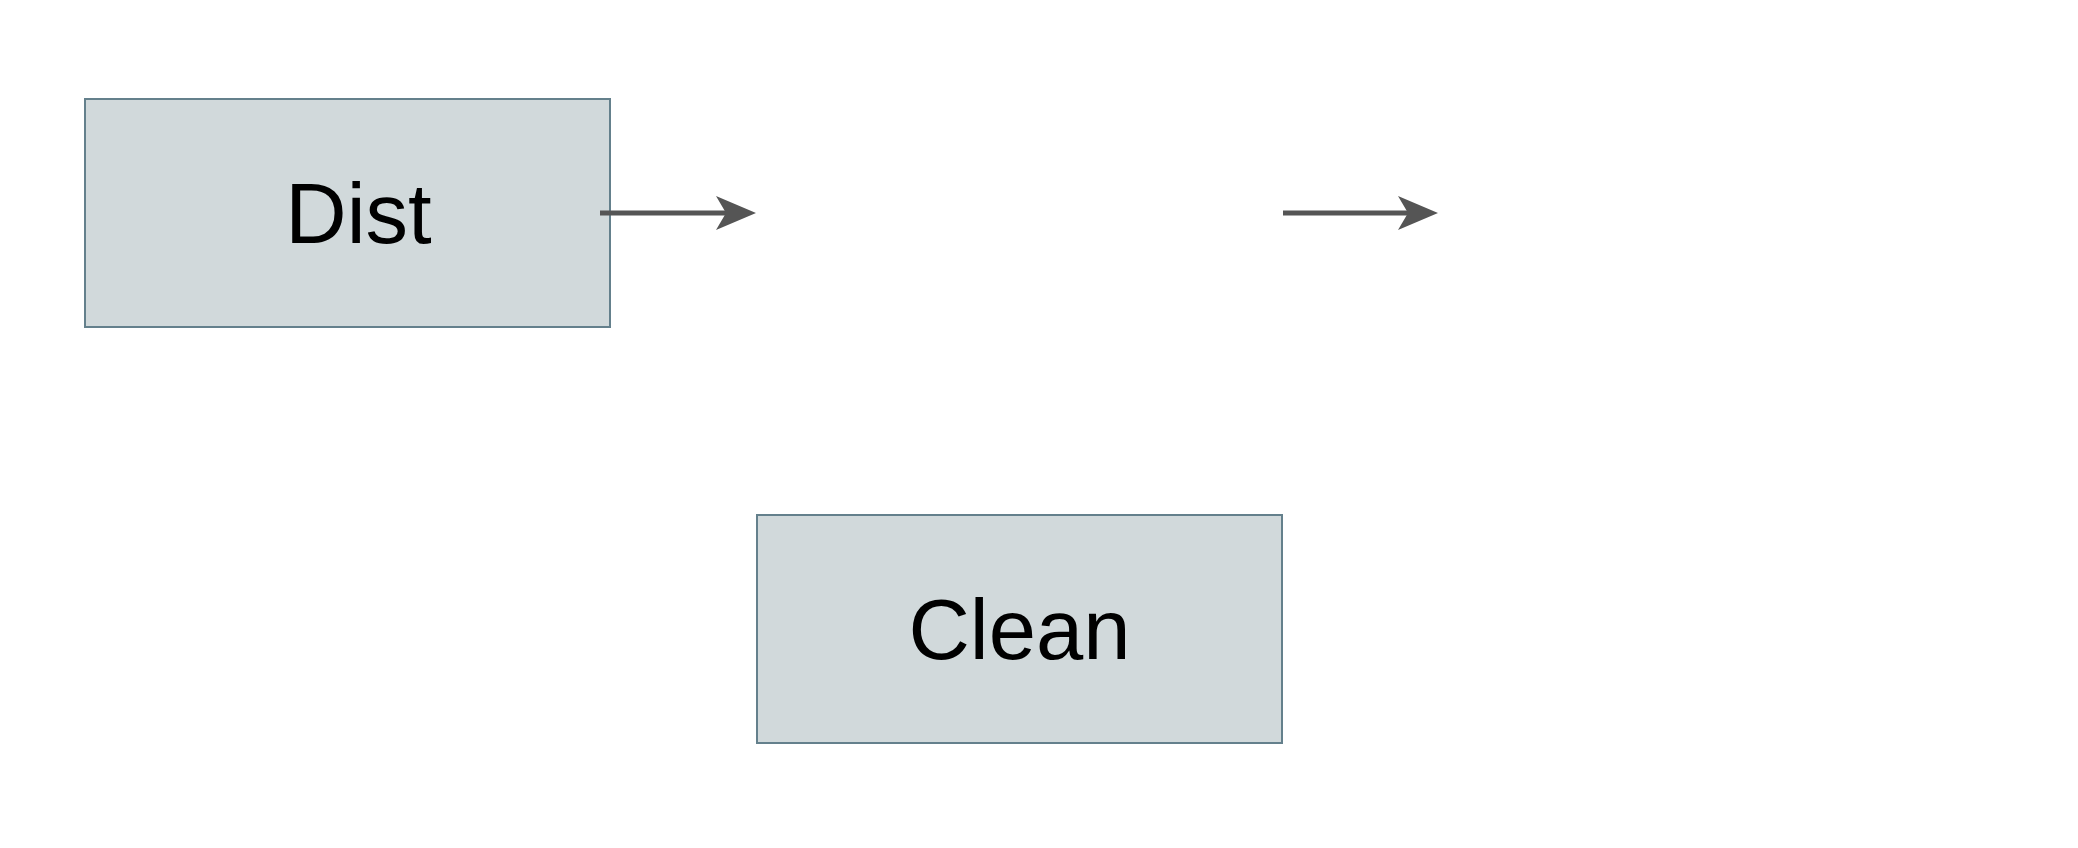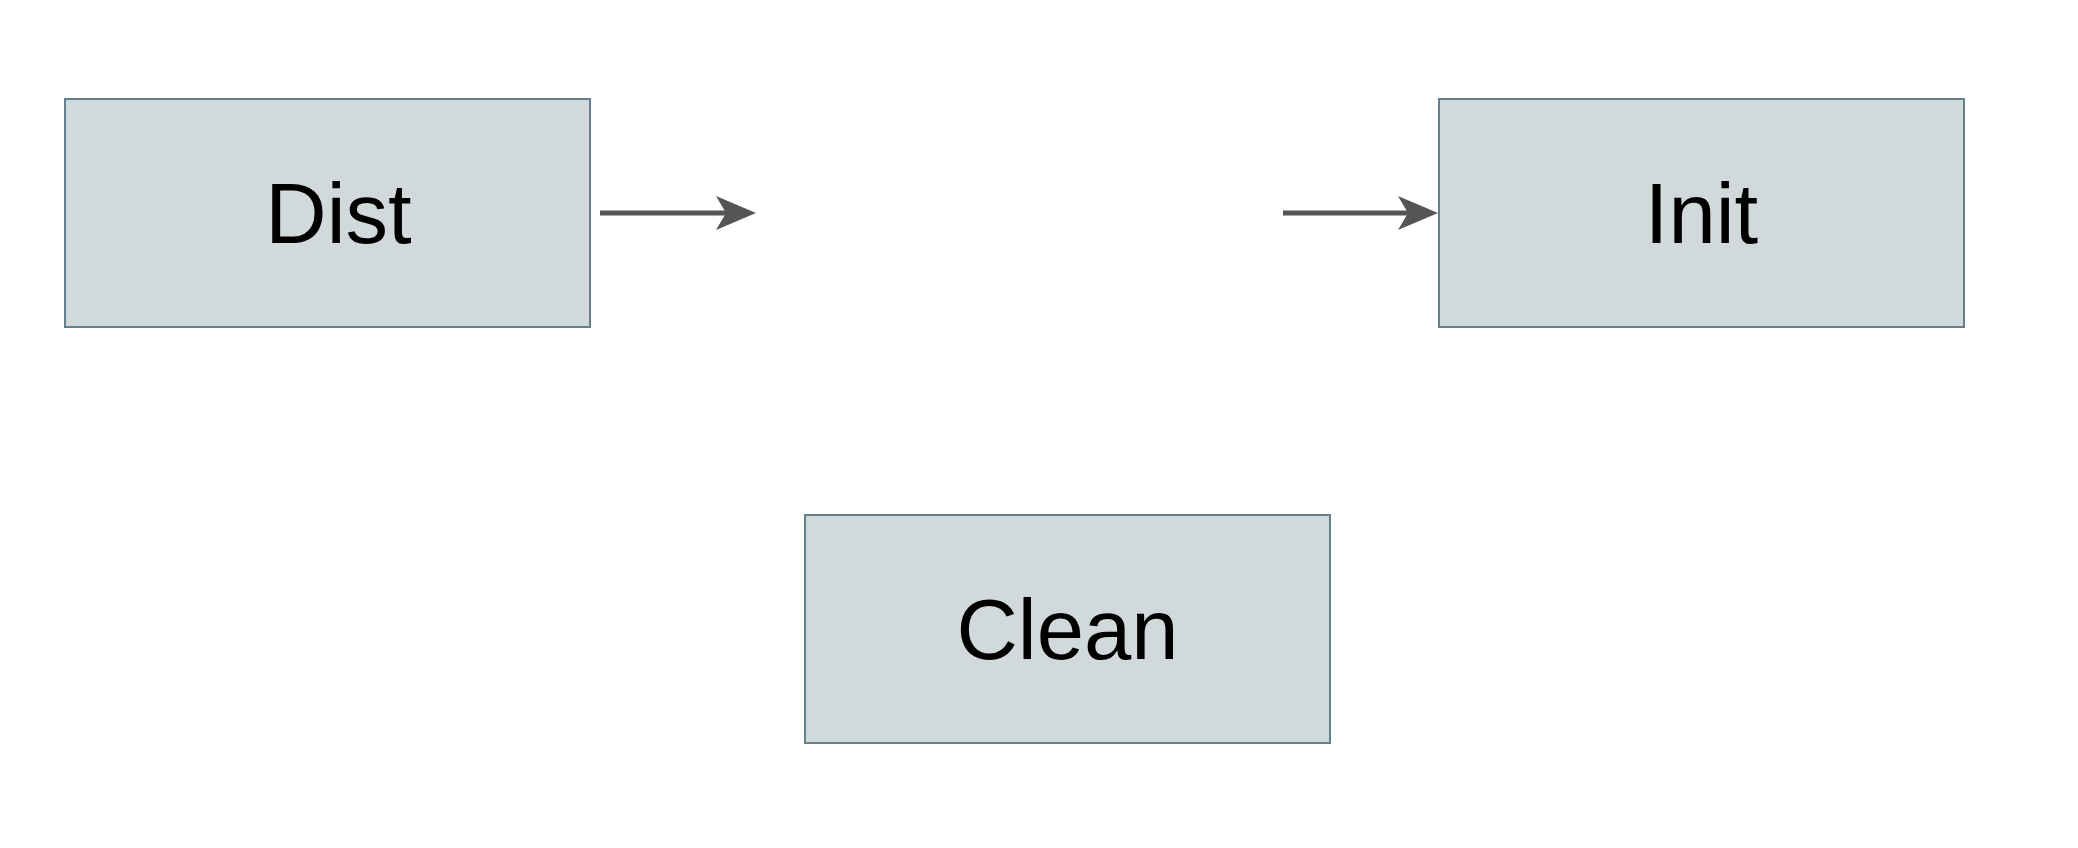--- a/index.html
+++ b/index.html
@@ -25,24 +25,24 @@
     display: flex;
     align-items: center;
     justify-content: center;
   }
   .node-label {
     font-size: 85px;
     line-height: 1;
     color: var(--text-color, #000000);
     white-space: nowrap;
   }
-  #node-dist    { left: 64px;   top: 98px; padding-left: 22px;  }
+  #node-dist    { left: 84px;   top: 98px; padding-left: 22px;  }
   #node-compile { left: 756px;  top: 98px;  }
   #node-init    { left: 1438px; top: 98px;  }
-  #node-clean   { left: 756px;  top: 514px; margin-left: 48px; }
+  #node-clean   { left: 756px;  top: 514px; }
 
   .edges-layer {
     position: absolute;
     left: 0;
     top: 0;
     width: 2078px;
     height: 848px;
     pointer-events: none;
   }
   .edge {
@@ -61,23 +61,20 @@
 </head>
 <body>
 
 <div class="canvas">
 
   <div class="node" id="node-dist">
     <span class="node-label">Dist</span>
   </div>
 
 
-  <div class="node" id="node-init">
-    <span class="node-label">Init</span>
-  </div>
 
   <div class="node" id="node-clean">
     <span class="node-label">Clean</span>
   </div>
 
   <svg class="edges-layer" viewBox="0 0 2078 848" xmlns="http://www.w3.org/2000/svg">
     <g class="edge">
       <line x1="600" y1="213" x2="727" y2="213"></line>
       <polygon points="756,213 716,196 726,213 716,230"></polygon>
     </g>

